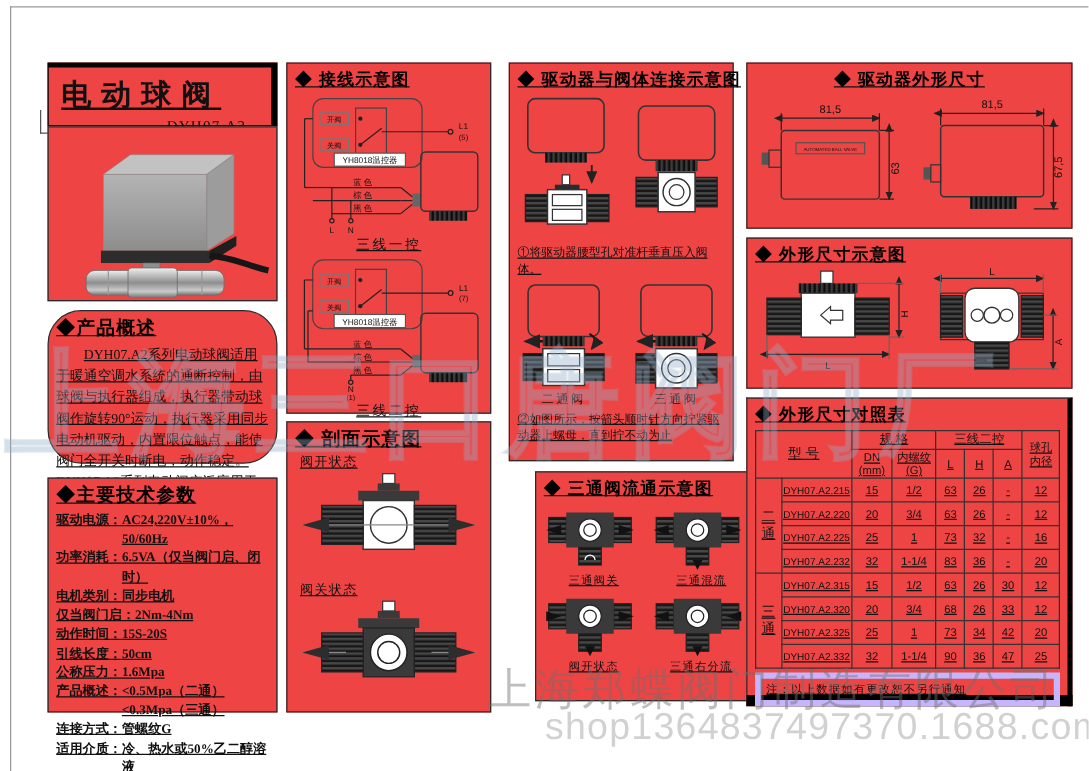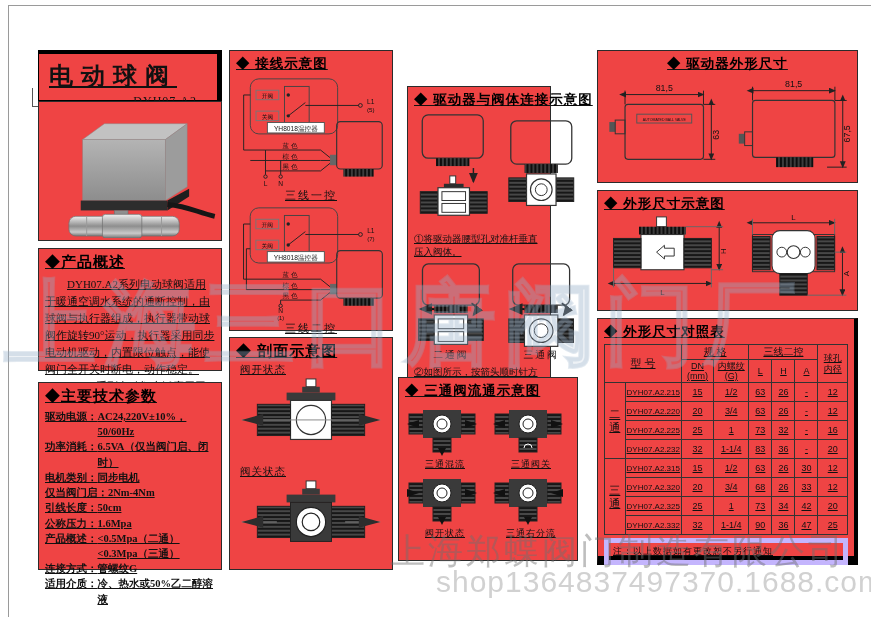--- a/index.html
+++ b/index.html
@@ -91,21 +91,21 @@
       <polygon points="128,108 150,94 150,86 128,98" fill="#1f1f1f"></polygon>
       <path d="M128,102 C150,104 158,110 176,114" stroke="#161616" stroke-width="5" fill="none"></path>
       <rect x="74" y="108" width="14" height="8" fill="#8f8f8f" stroke="#666" stroke-width="0.5"></rect>
       <rect x="28" y="114" width="112" height="20" rx="7" fill="url(#metal)" stroke="#6d6d6d" stroke-width="0.7"></rect>
       <rect x="62" y="112" width="40" height="24" rx="3" fill="url(#metal)" stroke="#6d6d6d" stroke-width="0.7"></rect>
       <line x1="46" y1="114" x2="46" y2="134" stroke="#9a9a9a" stroke-width="1"></line>
       <line x1="122" y1="114" x2="122" y2="134" stroke="#9a9a9a" stroke-width="1"></line>
     </svg>
   </div>
 
-  <div class="panel" style="left:38px;top:248px;width:184px;height:123px;">
+  <div class="panel" style="left:38px;top:248px;width:184px;height:123px;border-radius:27px;">
     <div class="heading big">◆产品概述</div>
     <div class="body-text">DYH07.A2系列电动球阀适用于暖通空调水系统的通断控制，由球阀与执行器组成，执行器带动球阀作旋转90°运动，执行器采用同步电动机驱动，内置限位触点，能使阀门全开关时断电，动作稳定。DYH07.A2系列电动阀广泛应用于供热、空调系统、电暖系统、太阳能排空系统等系统中。</div>
   </div>
 
   <div class="panel" style="left:38px;top:382px;width:184px;height:188px;">
     <div class="heading big">◆主要技术参数</div>
     <div id="specs-list" style="margin-top:3px;">
         <div class="spec-row">
           <span class="spec-l">驱动电源：</span>
           <span class="spec-v">AC24,220V±10%，50/60Hz</span>
@@ -114,20 +114,24 @@
           <span class="spec-l">功率消耗：</span>
           <span class="spec-v">6.5VA（仅当阀门启、闭时）</span>
         </div>
         <div class="spec-row">
           <span class="spec-l">电机类别：</span>
           <span class="spec-v">同步电机</span>
         </div>
         <div class="spec-row">
           <span class="spec-l">仅当阀门启：</span>
           <span class="spec-v">2Nm-4Nm</span>
+        </div>
+        <div class="spec-row">
+          <span class="spec-l">动作时间：</span>
+          <span class="spec-v">15S-20S</span>
         </div>
         <div class="spec-row">
           <span class="spec-l">引线长度：</span>
           <span class="spec-v">50cm</span>
         </div>
         <div class="spec-row">
           <span class="spec-l">公称压力：</span>
           <span class="spec-v">1.6Mpa</span>
         </div>
         <div class="spec-row">
@@ -253,21 +257,21 @@
       <circle cx="75" cy="44" r="9" fill="none" stroke="#222" stroke-width="1.2"></circle>
       <rect x="20" y="28" width="34" height="32" fill="url(#thread)" stroke="#222"></rect>
       <rect x="96" y="28" width="34" height="32" fill="url(#thread)" stroke="#222"></rect>
       <line x1="4" y1="44" x2="40" y2="44" stroke="#888"></line>
         <line x1="110" y1="44" x2="146" y2="44" stroke="#888"></line>
       <polygon points="26,38 4,44 26,50" fill="#2d2d2d"></polygon>
       <polygon points="124,38 146,44 124,50" fill="#2d2d2d"></polygon>
     </svg>
   </div>
 
-  <div class="panel" style="left:407px;top:50px;width:144px;height:319px;margin-top:36px;">
+  <div class="panel" style="left:407px;top:50px;width:180px;height:319px;">
     <div class="heading">◆ 驱动器与阀体连接示意图</div>
     <svg viewBox="0 0 170 122" width="168" height="120" style="margin-top:2px;">
       <rect x="8" y="4" width="62" height="44" rx="6" fill="none" stroke="#333" stroke-width="1.3"></rect>
       <rect x="22" y="48" width="34" height="8" fill="url(#knurl)"></rect>
       <line x1="60" y1="58" x2="60" y2="72" stroke="#222" stroke-width="1.5" marker-end="url(#arrR)"></line>
       <rect x="30" y="74" width="20" height="4" fill="#2c2c2c"></rect>
       <rect x="36" y="66" width="6" height="8" fill="#fff" stroke="#333"></rect>
       <rect x="6" y="82" width="18" height="22" fill="url(#thread)" stroke="#222"></rect>
       <rect x="56" y="82" width="18" height="22" fill="url(#thread)" stroke="#222"></rect>
       <rect x="24" y="78" width="32" height="28" fill="#fff" stroke="#333" stroke-width="1.2"></rect>
@@ -300,50 +304,50 @@
       <rect x="146" y="58" width="16" height="24" fill="url(#thread)" stroke="#222"></rect>
       <rect x="112" y="54" width="34" height="32" fill="#fff" stroke="#333" stroke-width="1.2"></rect>
       <circle cx="129" cy="70" r="12" fill="none" stroke="#333" stroke-width="1.2"></circle>
       <circle cx="129" cy="70" r="7" fill="none" stroke="#333"></circle>
       <text x="37" y="98" font-size="10" text-anchor="middle" letter-spacing="2">二通阀</text>
       <text x="129" y="98" font-size="10" text-anchor="middle" letter-spacing="2">三通阀</text>
     </svg>
     <div class="note">②如图所示，按箭头顺时针方向拧紧驱动器上螺母，直到拧不动为止</div>
   </div>
 
-  <div class="panel" style="left:398px;top:377px;width:180px;height:184px;">
+  <div class="panel" style="left:428px;top:377px;width:180px;height:184px;">
     <div class="heading">◆ 三通阀流通示意图</div>
     <div class="flow-grid">
+      <div class="flow-cell">
+        <svg viewBox="0 0 74 54" width="74" height="54">
+          <rect x="4" y="10" width="14" height="20" fill="url(#thread)" stroke="#222"></rect>
+          <rect x="56" y="10" width="14" height="20" fill="url(#thread)" stroke="#222"></rect>
+          <rect x="18" y="6" width="38" height="28" fill="#3a3a3a"></rect>
+          <circle cx="37" cy="20" r="9" fill="#fff" stroke="#222"></circle>
+            <circle cx="37" cy="20" r="5" fill="none" stroke="#222"></circle>
+          <rect x="28" y="34" width="18" height="14" fill="url(#thread)" stroke="#222"></rect>
+          <polygon points="14,16 2,20 14,24" fill="#111"></polygon>
+            <polygon points="60,16 72,20 60,24" fill="#111"></polygon>
+          <path d="M33,44 a4,4 0 0 1 8,0" fill="none" stroke="#fff"></path>
+        </svg>
+        <div class="flow-lab">三通阀关</div>
+      </div>
       <div class="flow-cell">
         <svg viewBox="0 0 74 54" width="74" height="54">
           <rect x="4" y="10" width="14" height="20" fill="url(#thread)" stroke="#222"></rect>
           <rect x="56" y="10" width="14" height="20" fill="url(#thread)" stroke="#222"></rect>
           <rect x="18" y="6" width="38" height="28" fill="#3a3a3a"></rect>
           <circle cx="37" cy="20" r="9" fill="#fff" stroke="#222"></circle>
             <circle cx="37" cy="20" r="5" fill="none" stroke="#222"></circle>
           <rect x="28" y="34" width="18" height="14" fill="url(#thread)" stroke="#222"></rect>
           <polygon points="14,16 2,20 14,24" fill="#111"></polygon>
             <polygon points="60,16 72,20 60,24" fill="#111"></polygon>
           <polygon points="33,44 37,52 41,44" fill="#111"></polygon>
         </svg>
         <div class="flow-lab">三通混流</div>
-      </div>
-      <div class="flow-cell">
-        <svg viewBox="0 0 74 54" width="74" height="54">
-          <rect x="4" y="10" width="14" height="20" fill="url(#thread)" stroke="#222"></rect>
-          <rect x="56" y="10" width="14" height="20" fill="url(#thread)" stroke="#222"></rect>
-          <rect x="18" y="6" width="38" height="28" fill="#3a3a3a"></rect>
-          <circle cx="37" cy="20" r="9" fill="#fff" stroke="#222"></circle>
-            <circle cx="37" cy="20" r="5" fill="none" stroke="#222"></circle>
-          <rect x="28" y="34" width="18" height="14" fill="url(#thread)" stroke="#222"></rect>
-          <polygon points="14,16 2,20 14,24" fill="#111"></polygon>
-            <polygon points="60,16 72,20 60,24" fill="#111"></polygon>
-          <path d="M33,44 a4,4 0 0 1 8,0" fill="none" stroke="#fff"></path>
-        </svg>
-        <div class="flow-lab">三通阀关</div>
       </div>
       <div class="flow-cell">
         <svg viewBox="0 0 74 54" width="74" height="54">
           <rect x="4" y="10" width="14" height="20" fill="url(#thread)" stroke="#222"></rect>
           <rect x="56" y="10" width="14" height="20" fill="url(#thread)" stroke="#222"></rect>
           <rect x="18" y="6" width="38" height="28" fill="#3a3a3a"></rect>
           <circle cx="37" cy="20" r="9" fill="#fff" stroke="#222"></circle>
             <circle cx="37" cy="20" r="5" fill="none" stroke="#222"></circle>
           <rect x="28" y="34" width="18" height="14" fill="url(#thread)" stroke="#222"></rect>
           <polygon points="2,16 14,20 2,24" fill="#111"></polygon>

